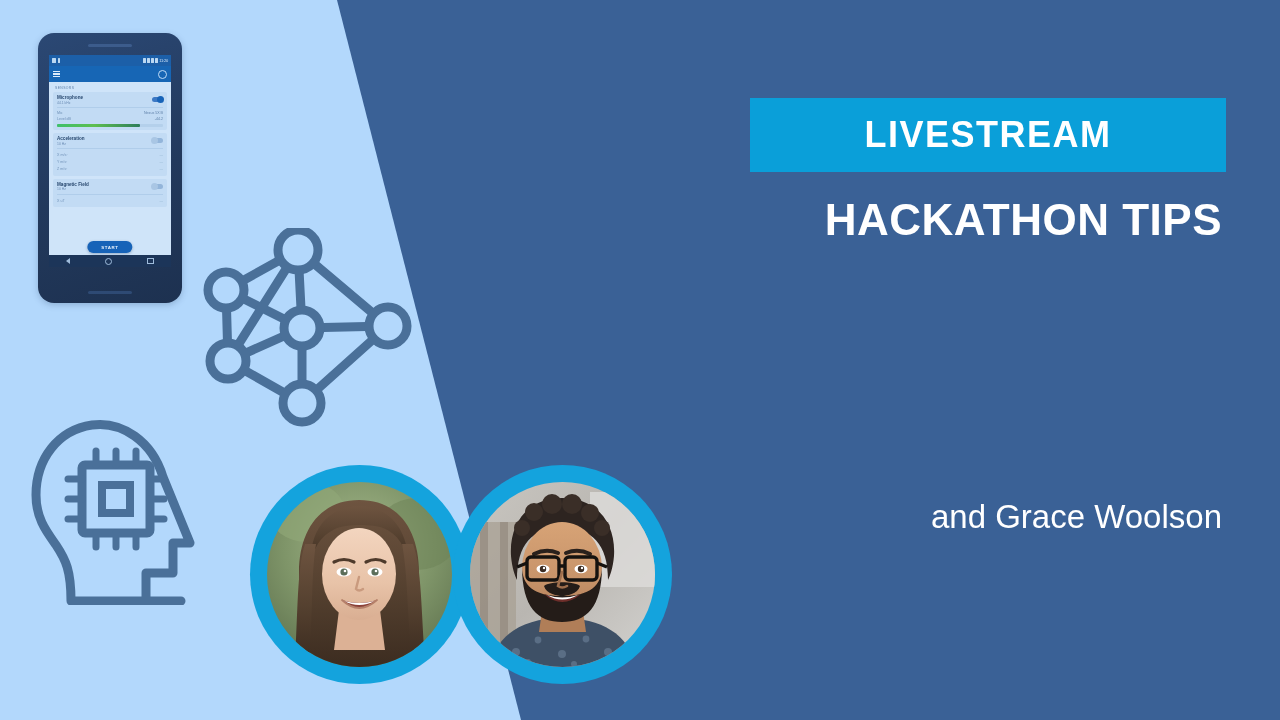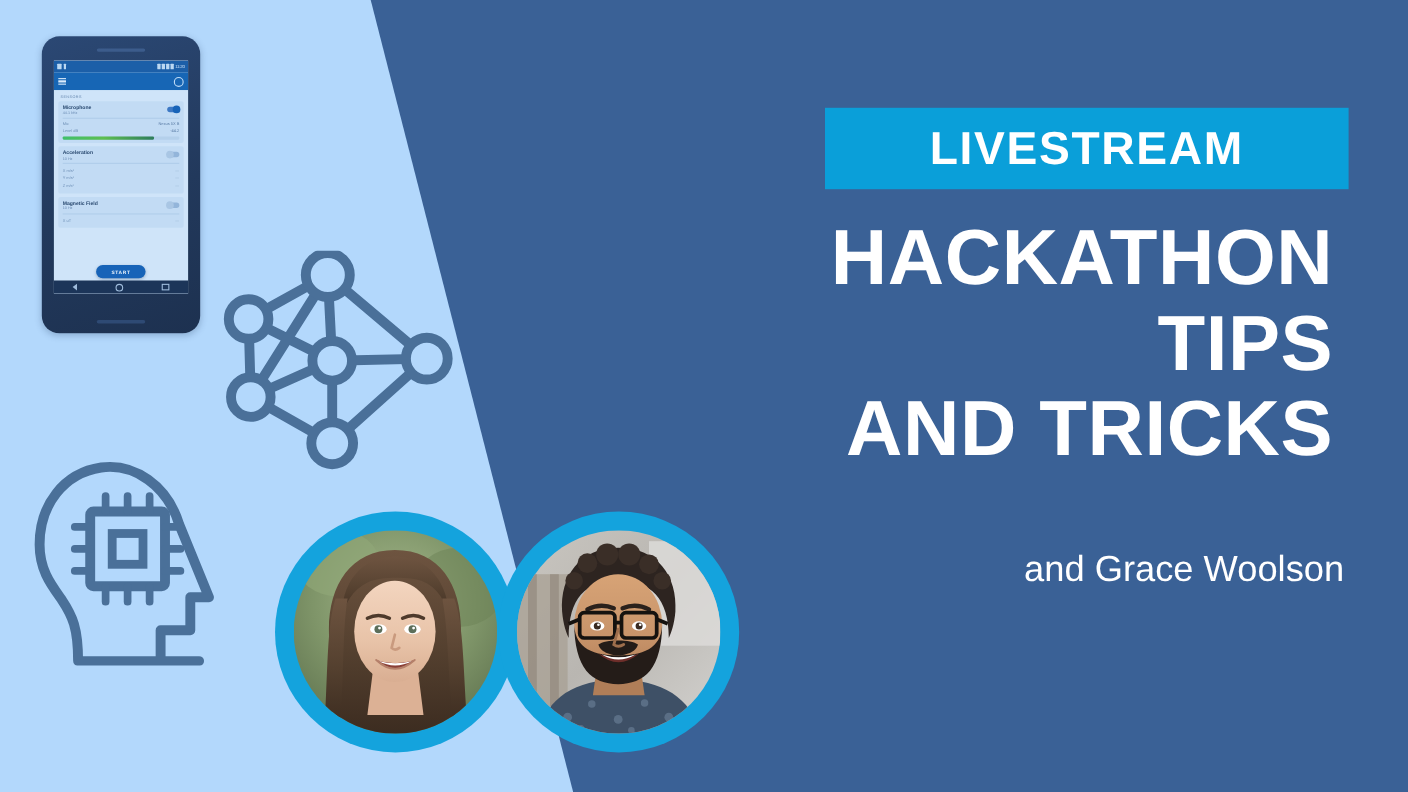--- a/index.html
+++ b/index.html
@@ -119,26 +119,26 @@
   .avatar-left .inner{left:17px;top:17px;width:185px;height:185px;}
   .avatar-right{left:453px;top:465px;width:219px;height:219px;}
   .avatar-right .inner{left:17px;top:17px;width:185px;height:185px;}
 
   
   .badge{
     position:absolute;left:750px;top:98px;width:476px;height:74px;
     background:#0A9FD9;display:flex;align-items:center;justify-content:center;
   }
   .badge span{
-    color:#FFFFFF;font-size:42px;font-weight:bold;letter-spacing:1.5px;
+    color:#FFFFFF;font-size:36px;font-weight:bold;letter-spacing:1.5px;
   }
   .title{
-    position:absolute;right:68px;top:196px;width:620px;
+    position:absolute;right:58px;top:196px;width:620px;
     text-align:right;color:#FFFFFF;font-weight:bold;
-    font-size:71px;line-height:1.1;letter-spacing:.5px;
+    font-size:44px;line-height:1.1;letter-spacing:.5px;
   }
   .hosts{
     position:absolute;right:58px;top:495px;width:620px;
     text-align:right;color:#FFFFFF;font-size:33px;line-height:1.35;
   }
 </style>
 </head>
 <body>
 
 <div id="stage">
@@ -434,20 +434,19 @@
       </svg>
     </div>
   </div>
 
   <div class="badge">
     <span>LIVESTREAM</span>
   </div>
 
   <div class="title">
     <div>HACKATHON TIPS</div>
-    <div>AND TRICKS</div>
   </div>
 
   <div class="hosts">
     <div>and Grace Woolson</div>
   </div>
 
 </div>
 
 </body></html>

